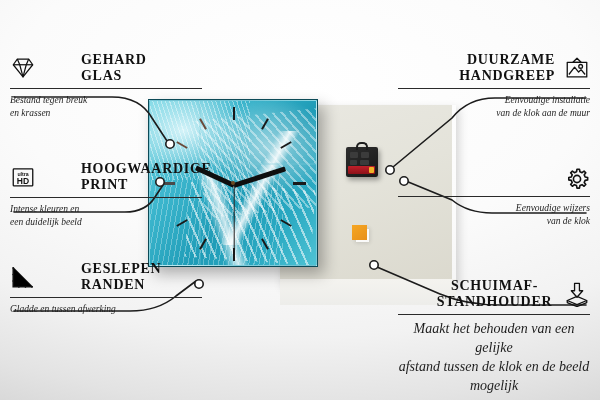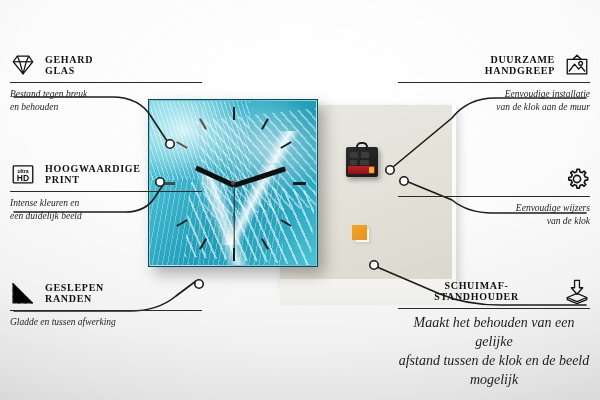--- a/index.html
+++ b/index.html
@@ -111,23 +111,24 @@
   
   .callout { position:absolute; width:192px; }
   .callout.left  { left:10px;  text-align:left;  }
   .callout.right { right:10px; text-align:right; }
   .co-head {
     display:flex; align-items:center; gap:9px;
   }
   .callout.right .co-head { flex-direction:row-reverse; }
   .co-title {
     font-family:"Liberation Serif", serif;
-    font-weight:700; font-size:10px; line-height:1.15;
+    font-weight:700; font-size:14px; line-height:1.15;
     letter-spacing:0.7px; color:#111; text-transform:uppercase;
     flex:1;
+    margin-left:36px;
   }
   .co-rule { height:1px; background:#2a2a2a; margin:4px 0 5px 0; }
   .co-desc {
     font-family:"Liberation Serif", serif;
     font-size:9.5px; line-height:1.35; color:#1d1d1d;font-style:italic;
   }
   .co-icon { width:26px; height:26px; flex:0 0 26px; }
   .co-icon svg { display:block; width:26px; height:26px; }
   
   #wires { position:absolute; left:0; top:0; width:600px; height:400px; pointer-events:none; }
@@ -216,39 +217,39 @@
             <g fill="none" stroke="#111" stroke-width="1.5" stroke-linejoin="round">
           <path d="M4 12 L16 27 L28 12 L23 5 L9 5 Z"></path>
           <path d="M4 12 H28"></path>
               <path d="M9 5 L12 12 L16 27 L20 12 L23 5"></path>
         </g>
           </svg>
       </span>
       <span class="co-title"><span>GEHARD</span><br><span>GLAS</span></span>
     </div>
     <div class="co-rule"></div>
-    <div class="co-desc"><span>Bestand tegen breuk</span><br><span>en behouden</span></div>
+    <div class="co-desc"><span>Bestand tegen breuk</span><br><span>en krassen</span></div>
   </div>
 
   <div class="callout left" style="top:161px;">
     <div class="co-head">
       <span class="co-icon">
         <svg viewBox="0 0 32 32">
           <rect x="4" y="6" width="24" height="21" fill="none" stroke="#111" stroke-width="1.6" rx="1"></rect>
           <text x="16" y="15" font-family="Liberation Sans, sans-serif" font-size="6.4" font-weight="700" text-anchor="middle" fill="#111">ultra</text>
           <text x="16" y="24.6" font-family="Liberation Sans, sans-serif" font-size="10.5" font-weight="700" text-anchor="middle" fill="#111">HD</text>
         </svg>
       </span>
       <span class="co-title"><span>HOOGWAARDIGE</span><br><span>PRINT</span></span>
     </div>
     <div class="co-rule"></div>
     <div class="co-desc"><span>Intense kleuren en</span><br><span>een duidelijk beeld</span></div>
   </div>
 
-  <div class="callout left" style="top:280px;">
+  <div class="callout left" style="top:261px;">
     <div class="co-head">
       <span class="co-icon">
         <svg viewBox="0 0 32 32">
             <g stroke="#111" stroke-width="2" stroke-linecap="square">
           <path d="M4 5 L27 28"></path>
               <path d="M4 13 L19 28"></path>
               <path d="M4 21 L11 28"></path>
               <path d="M4 5 L4 28 L27 28"></path>
         </g>
           </svg>

